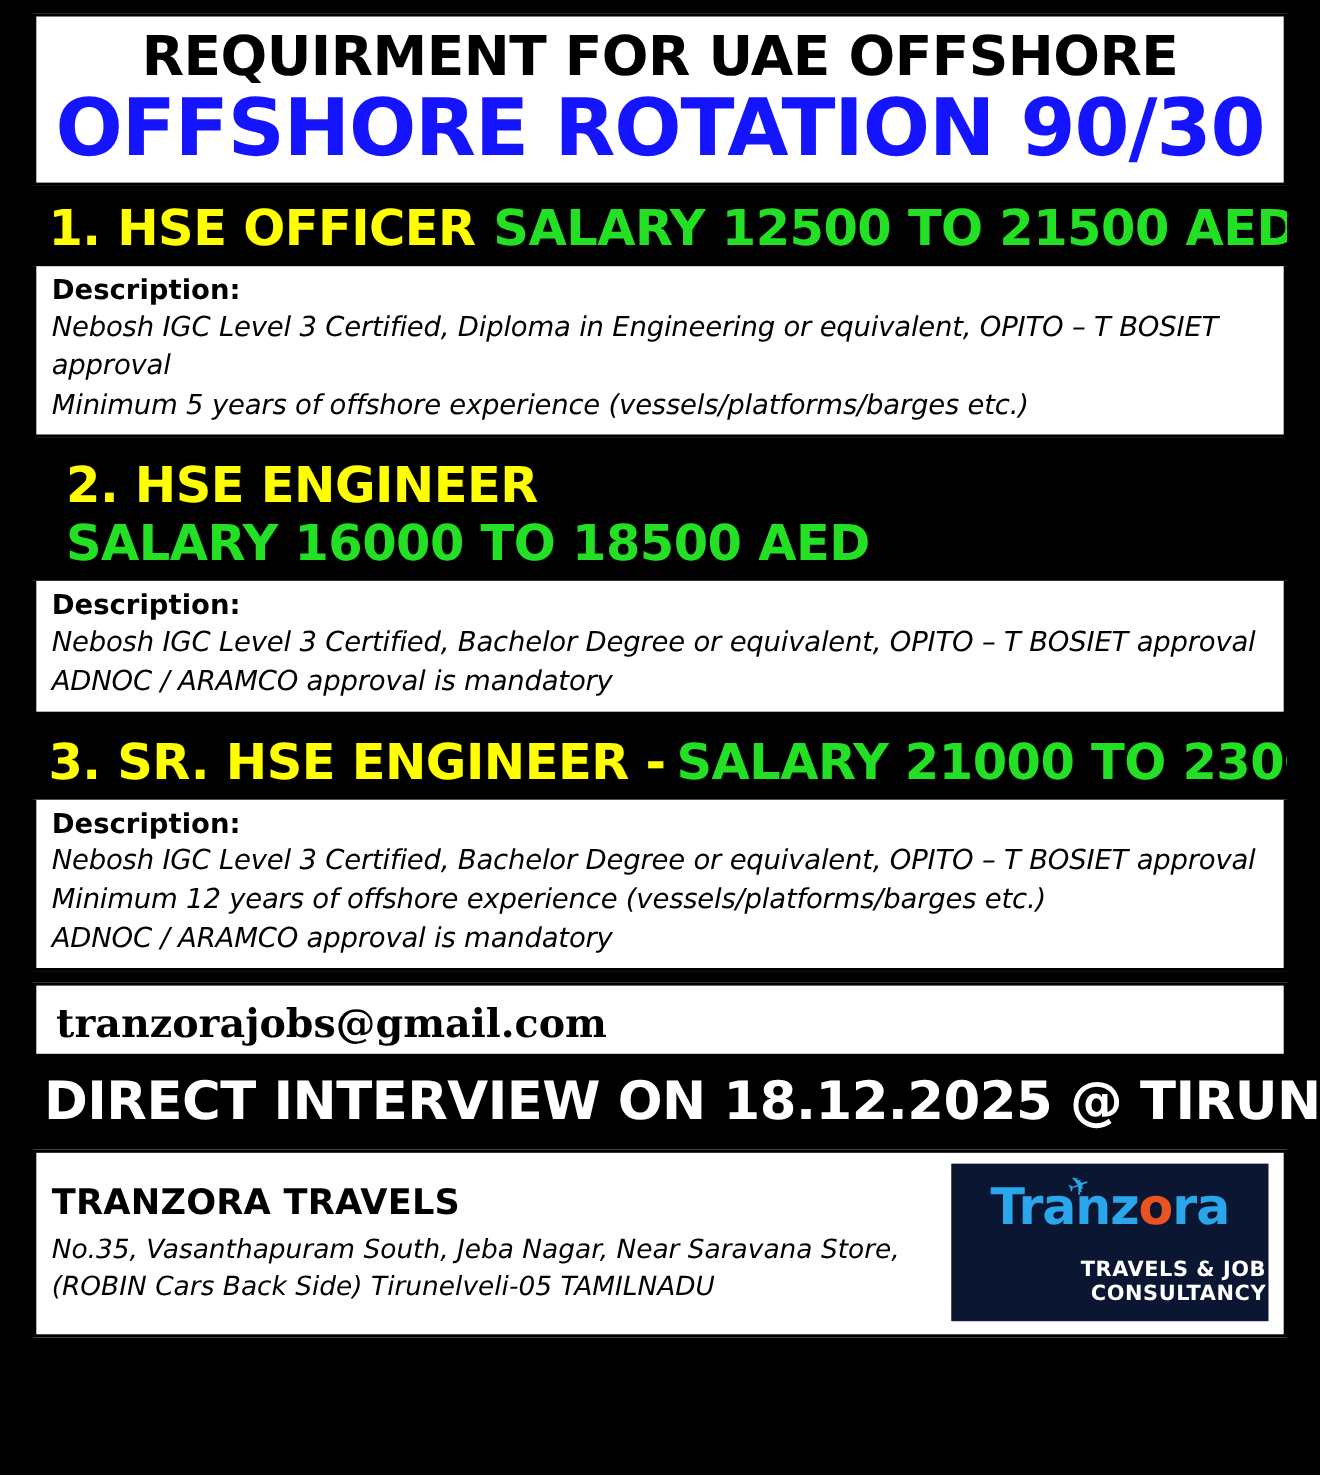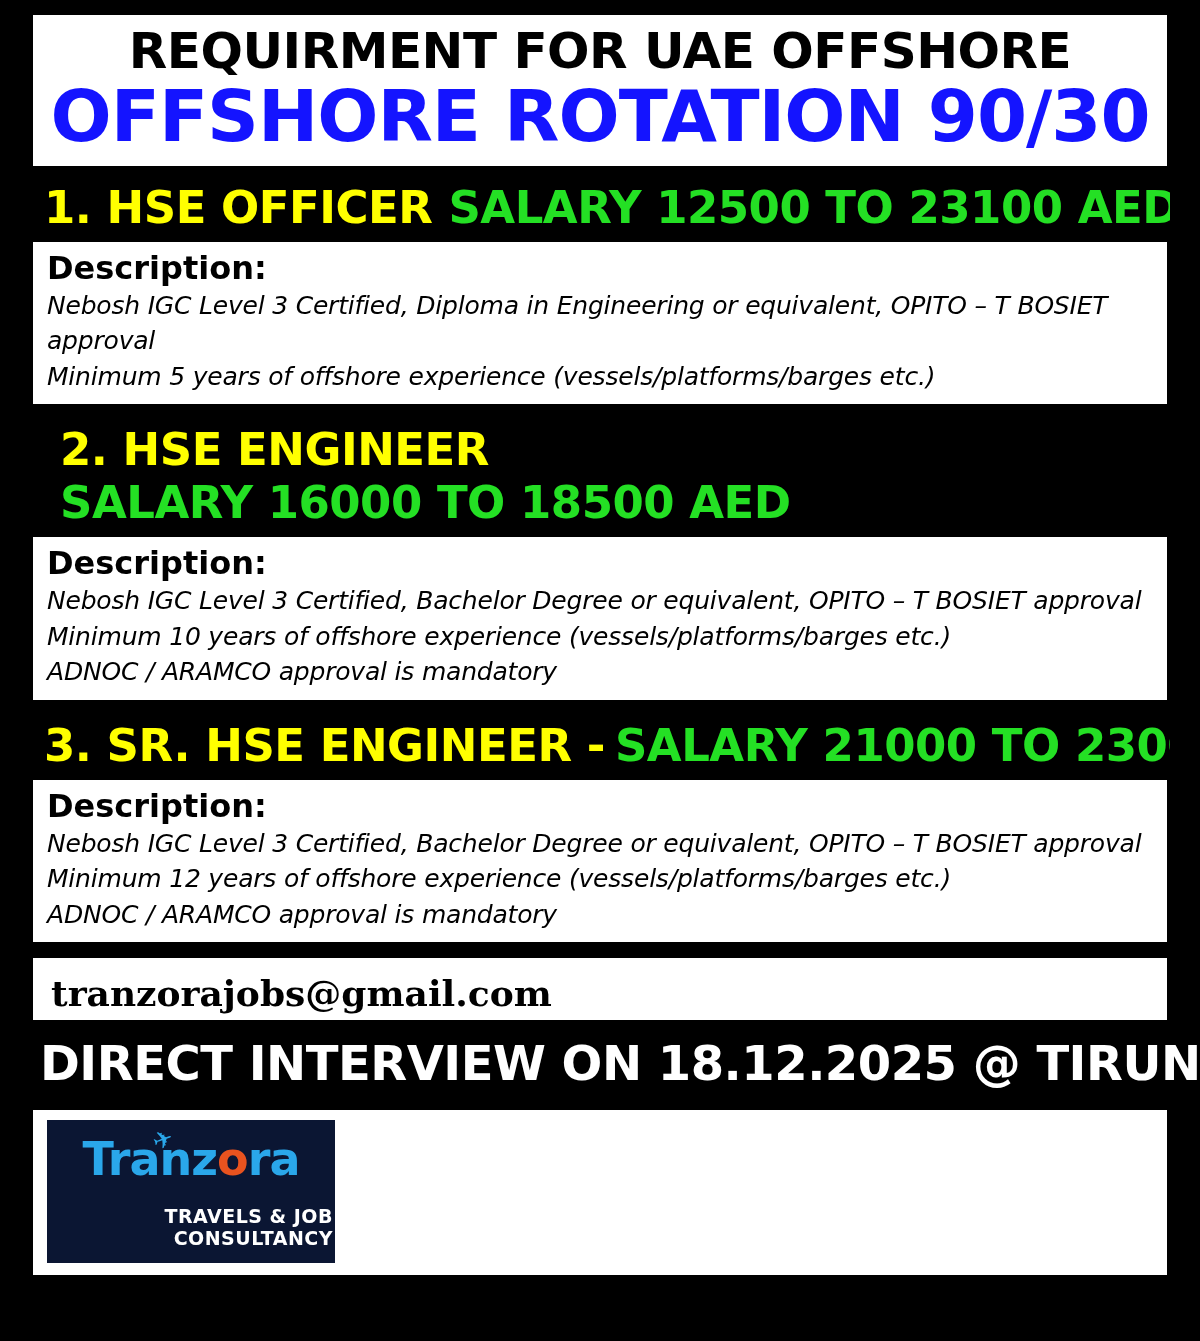--- a/index.html
+++ b/index.html
@@ -72,21 +72,21 @@
   
   .desc {
     background: #fff;
     border: 3px solid #000;
     border-top: none;
     padding: 6px 14px 10px 14px;
   }
   .desc .desc-label {
     font-family: "DejaVu Sans", sans-serif;
     font-weight: bold;
-    font-size: 32px;
+    font-size: 25px;
     color: #000;
     line-height: 1.25;
   }
   .desc .desc-line {
     font-family: "DejaVu Sans", sans-serif;
     font-style: italic;
     font-size: 25px;
     color: #000;
     line-height: 1.42;
     letter-spacing: -0.2px;
@@ -222,38 +222,37 @@
 
   <div class="header">
     <div class="line1">REQUIRMENT FOR UAE OFFSHORE</div>
     <div class="line2">OFFSHORE ROTATION 90/30</div>
   </div>
 
   <div class="gap-sm"></div>
 
   <div class="job-bar">
     <span class="job-title">1. HSE OFFICER</span>
-    <span class="job-salary">SALARY 12500 TO 23100 AED</span>
+    <span class="job-salary">SALARY 12500 TO 21500 AED</span>
   </div>
   <div class="desc">
     <div class="desc-label">Description:</div>
     <div class="desc-line">Nebosh IGC Level 3 Certified, Diploma in Engineering or equivalent, OPITO – T BOSIET approval</div>
     <div class="desc-line">Minimum 5 years of offshore experience (vessels/platforms/barges etc.)</div>
   </div>
 
   <div class="gap"></div>
 
   <div class="job-bar spread">
     <span class="job-title">2. HSE ENGINEER</span>
     <span class="job-salary">SALARY 16000 TO 18500 AED</span>
   </div>
   <div class="desc">
     <div class="desc-label">Description:</div>
     <div class="desc-line">Nebosh IGC Level 3 Certified, Bachelor Degree or equivalent, OPITO – T BOSIET approval</div>
-    <div class="desc-line">Minimum 10 years of offshore experience (vessels/platforms/barges etc.)</div>
     <div class="desc-line">ADNOC / ARAMCO approval is mandatory</div>
   </div>
 
   <div class="gap"></div>
 
   <div class="job-bar">
     <span class="job-title">3. SR. HSE ENGINEER -</span>
     <span class="job-salary tight">SALARY  21000 TO 23000 AED</span>
   </div>
   <div class="desc">
@@ -273,20 +272,25 @@
 
   <div class="gap-sm"></div>
 
   <div class="interview">
     <span class="interview-text">DIRECT INTERVIEW ON 18.12.2025 @ TIRUNELVELI</span>
   </div>
 
   <div class="gap-sm"></div>
 
   <div class="footer">
+    <div class="footer-left">
+      <div class="company-name">TRANZORA TRAVELS</div>
+      <div class="addr-line">No.35, Vasanthapuram South, Jeba Nagar, Near Saravana Store,</div>
+      <div class="addr-line">(ROBIN Cars Back Side) Tirunelveli-05 TAMILNADU</div>
+    </div>
     <div class="logo-box">
       <div class="logo-main">
         <span class="tmark">T</span><span>ranz</span><span class="logo-o">o</span><span>ra</span>
       </div>
       <div class="logo-plane">✈</div>
       <div class="logo-sub">TRAVELS &amp; JOB CONSULTANCY</div>
     </div>
   </div>
 
 </div>

